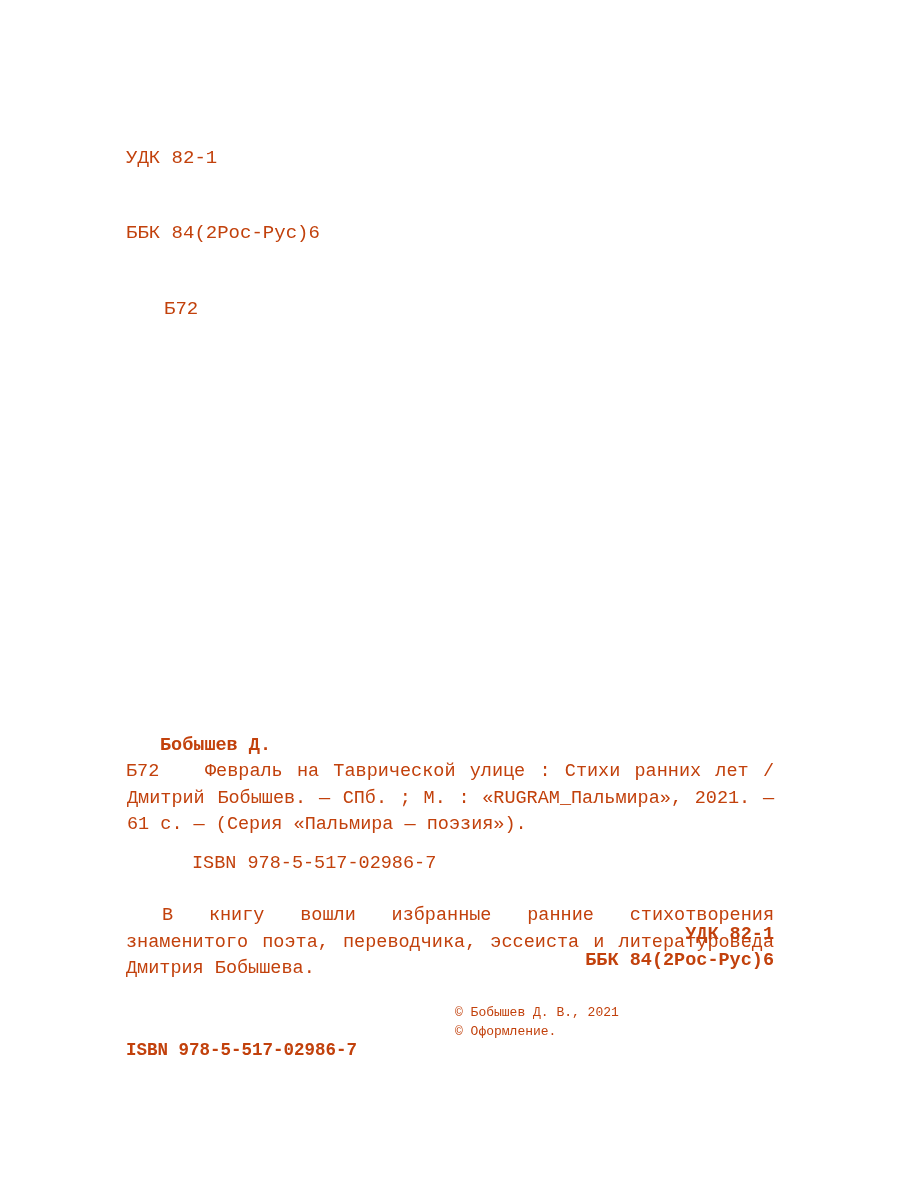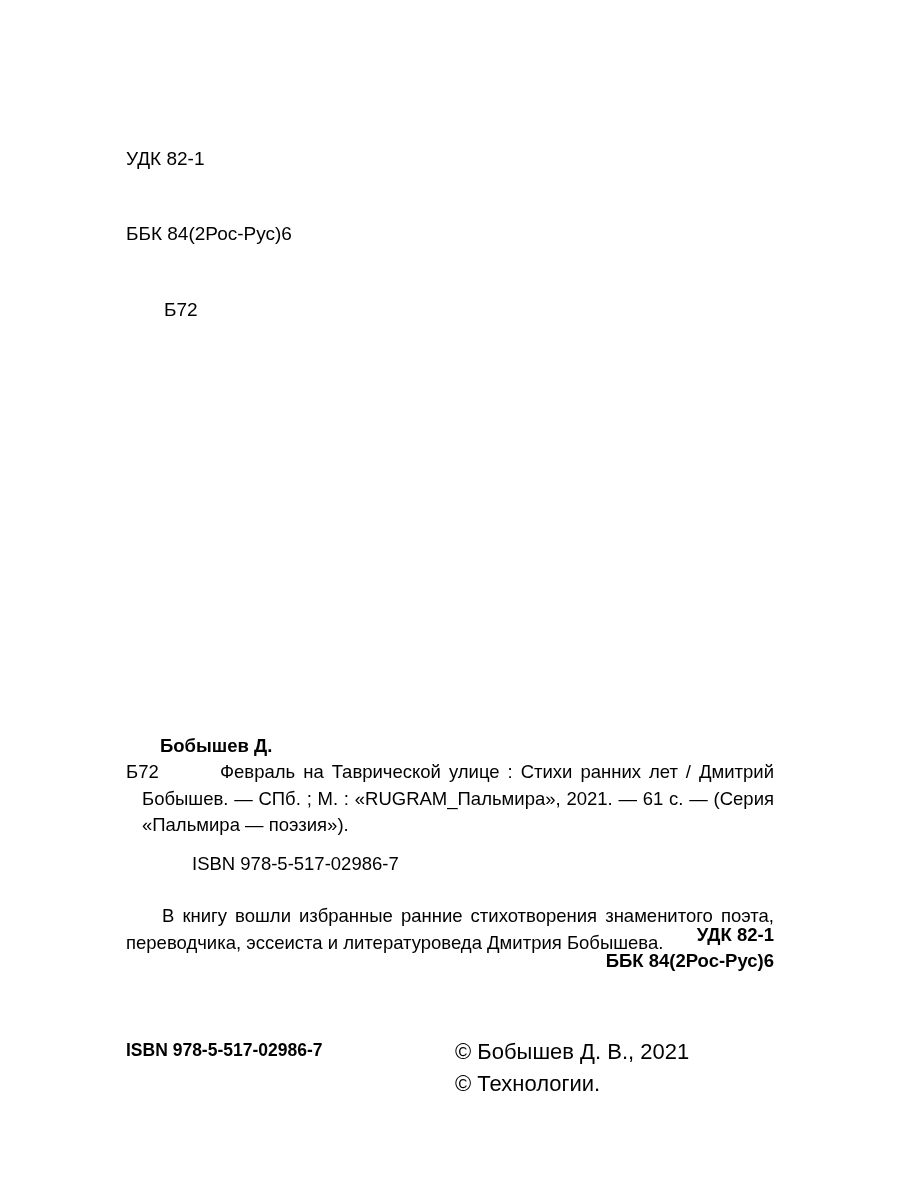--- a/index.html
+++ b/index.html
@@ -5,22 +5,22 @@
   html, body {
     margin: 0;
     padding: 0;
     background: #ffffff;
   }
   .page {
     position: relative;
     width: 900px;
     height: 1140px;
     background: #ffffff;
-    font-family: Liberation Sans, sans-serif;
-    color: #000000;
+    font-family: Liberation Mono, monospace;
+    color: #c2410c;
     overflow: hidden;
   }
 
   
   .udk-block {
     position: absolute;
     left: 126px;
     top: 96px;
     font-size: 19px;
     line-height: 1.32;
@@ -54,21 +54,21 @@
     text-align: justify;
   }
   .desc-row .code {
     position: absolute;
     left: 0;
     top: 0;
     font-weight: normal;
   }
   .desc-body {
     display: block;
-    margin-left: 16px;
+    margin-left: 1px;
     text-align: justify;
     text-indent: 78px;
     hyphens: manual;
   }
   .isbn-line {
     display: block;
     margin-top: 13px;
     margin-left: 66px;
   }
   .annotation {
@@ -91,22 +91,22 @@
     line-height: 1.38;
   }
   .indices-right span {
     display: block;
   }
 
   
   .copyright {
     position: absolute;
     left: 455px;
-    top: 1036px;
-    font-size: 22px;
+    top: 1004px;
+    font-size: 13px;
     line-height: 1.44;
   }
   .copyright span {
     display: block;
     white-space: nowrap;
   }
 
   .isbn-bottom {
     position: absolute;
     left: 126px;
@@ -137,18 +137,18 @@
     <span class="annotation">В книгу вошли избранные ранние стихотворения знаменитого поэта, переводчика, эссеиста и литературоведа Дмитрия Бобышева.</span>
   </div>
 
   <div class="indices-right">
     <span>УДК 82-1</span>
     <span>ББК 84(2Рос-Рус)6</span>
   </div>
 
   <div class="copyright">
     <span>© Бобышев Д. В., 2021</span>
-    <span>© Технологии.</span>
+    <span>© Оформление.</span>
   </div>
 
   <div class="isbn-bottom">ISBN 978-5-517-02986-7</div>
 
 </div>
 
 </body></html>

